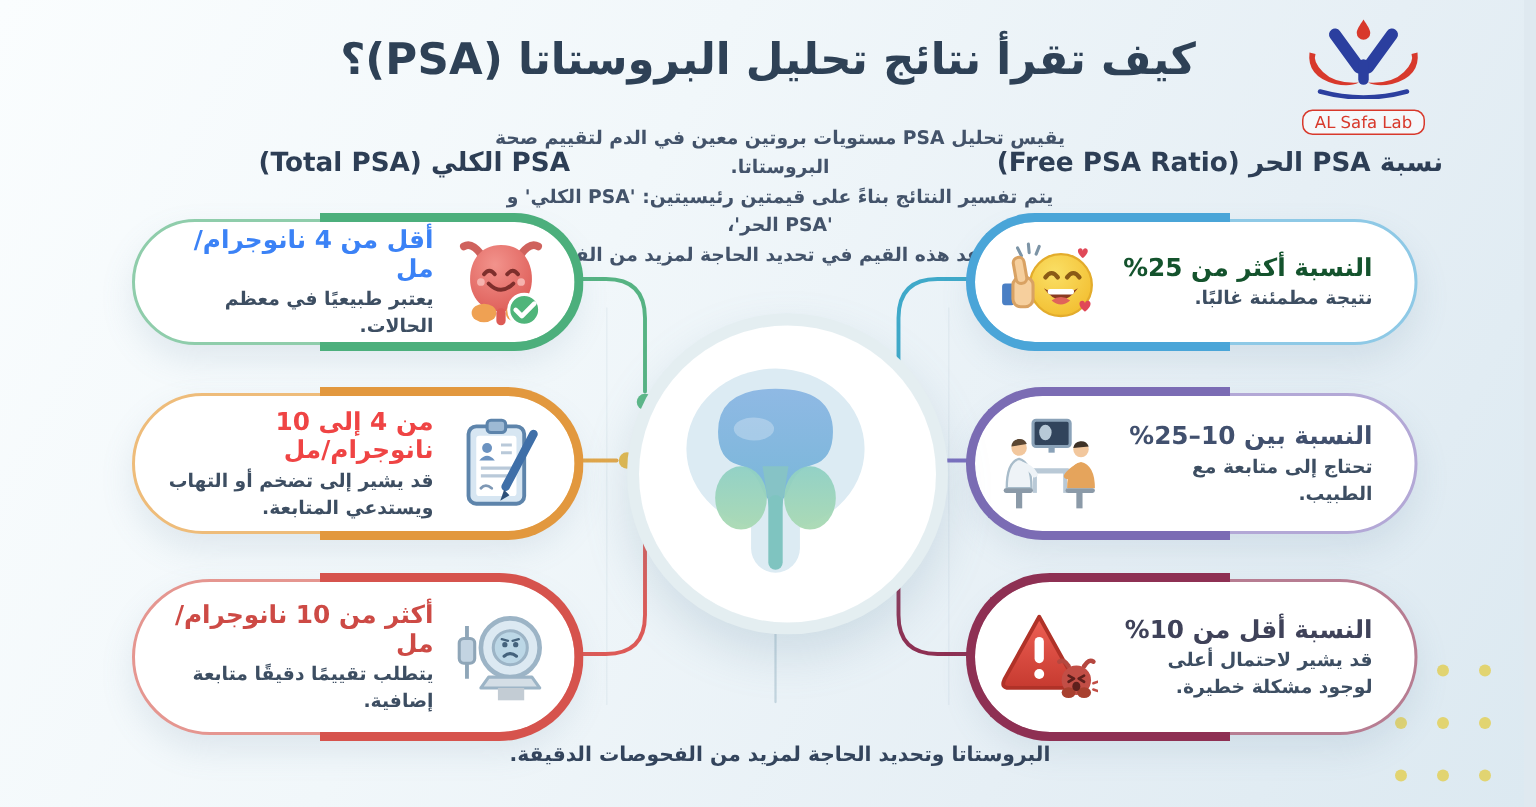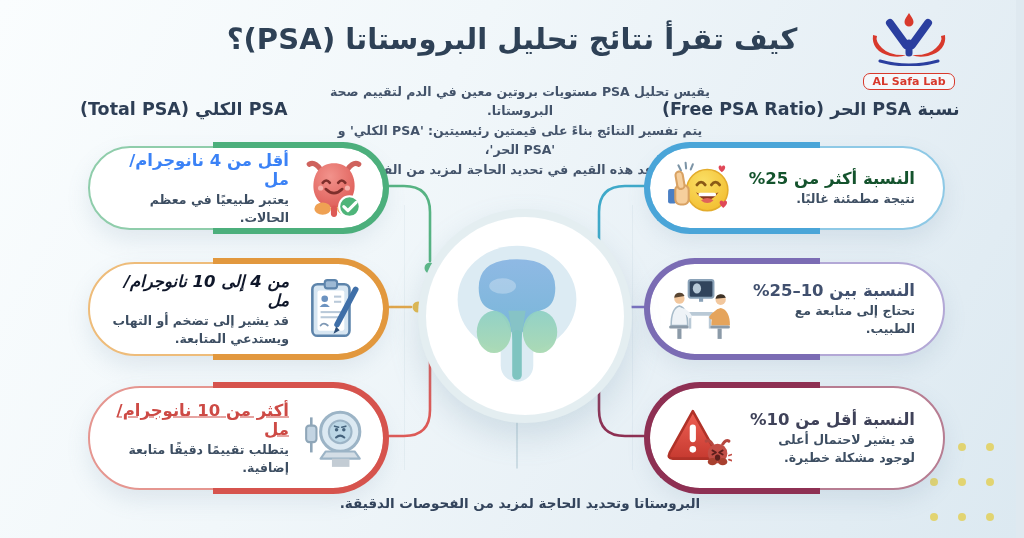--- a/index.html
+++ b/index.html
@@ -7,27 +7,27 @@
     position:relative;width:1016px;height:538px;overflow:hidden;
     font-family:"DejaVu Sans","Liberation Sans",sans-serif;
     background:linear-gradient(118deg,#fafdfe 0%,#f1f7fa 38%,#e6eff5 72%,#dce9f1 100%);
   }
   .faint-line{position:absolute;background:rgba(140,170,190,.10);width:1px;}
   
   .title{position:absolute;top:22px;left:0;width:1024px;text-align:center;
     font-size:29px;font-weight:800;color:#2e4156;letter-spacing:.2px;}
   .intro{position:absolute;top:82px;left:322px;width:396px;text-align:center;
     font-size:12.5px;font-weight:600;color:#43536a;line-height:1.55;}
-  .col-header{position:absolute;top:99px;width:300px;text-align:left;
+  .col-header{position:absolute;top:99px;width:300px;text-align:right;
     font-size:17.5px;font-weight:800;color:#2d3e55;}
   .col-header.left{left:80px;} .col-header.right{left:662px;}
   
   .logo{position:absolute;top:10px;left:853px;width:112px;text-align:center;}
   .logo-label{display:inline-block;margin-top:-3px;padding:1px 8px;border:1.5px solid #d8392c;
-    border-radius:7px;color:#d8392c;font-size:11px;font-weight:700;background:rgba(255,255,255,.55);}
+    border-radius:7px;color:#d8392c;font-size:11px;font-weight:400;background:rgba(255,255,255,.55);}
   
   .card{position:absolute;width:293px;background:#ffffff;border-radius:999px;
     border:2px solid var(--o);box-shadow:0 10px 22px rgba(110,145,170,.16);}
   .cap{position:absolute;top:-6px;bottom:-6px;width:58%;border:6px solid var(--c);pointer-events:none;}
   .card.left .cap{right:-6px;border-left:none;border-radius:0 999px 999px 0;}
   .card.right .cap{left:-6px;border-right:none;border-radius:999px 0 0 999px;}
   .card .icon{position:absolute;top:50%;transform:translateY(-50%);width:66px;height:66px;}
   .card.left .icon{right:16px;} .card.right .icon{left:16px;}
   .card .txt{position:absolute;top:50%;transform:translateY(-50%);}
   .card.left .txt{right:94px;left:16px;} .card.right .txt{left:94px;right:28px;}
@@ -175,21 +175,21 @@
             <line x1="32" y1="25" x2="39" y2="25"></line>
             <line x1="19" y1="35" x2="39" y2="35"></line>
             <line x1="19" y1="40" x2="39" y2="40"></line>
           </g>
         <path d="M19 48 q3 -3.5 7 0" stroke="#7e98b5" stroke-width="1.8" fill="none" stroke-linecap="round"></path>
         <path d="M53 13 L35 47" stroke="#3f6fa8" stroke-width="5.5" stroke-linecap="round"></path>
         <path d="M34 49 l-2.5 7 l6 -3.5 z" fill="#2d4f78"></path>
       </svg>
     </div>
     <div class="txt" dir="rtl">
-      <div class="card-title" style="color: #0f172a; font-style: italic;">من 4 إلى 10 نانوجرام/مل</div>
+      <div class="card-title" style="color: #ef4444;">من 4 إلى 10 نانوجرام/مل</div>
       <div class="card-desc">قد يشير إلى تضخم أو التهاب ويستدعي المتابعة.</div>
     </div>
   </div>
 
   <div class="card left" style="left: 88px; top: 386px; height: 100px; --c: #d6534d; --o: #e59690;">
     <div class="cap"></div>
     <div class="icon">
       <svg viewBox="0 0 64 64" width="66" height="66">
         <line x1="10" y1="12" x2="10" y2="46" stroke="#8fa6b8" stroke-width="2.5"></line>
         <rect x="5" y="20" width="10" height="16" rx="3" fill="#c3d4e2" stroke="#8fa6b8" stroke-width="2"></rect>
@@ -197,21 +197,21 @@
         <circle cx="38" cy="26" r="11" fill="#bcd7e6" stroke="#9cb4c6" stroke-width="2"></circle>
         <circle cx="34.5" cy="24" r="1.7" fill="#44627c"></circle>
           <circle cx="41.5" cy="24" r="1.7" fill="#44627c"></circle>
         <path d="M32.5 20.5 l4 1 M43.5 20.5 l-4 1" stroke="#44627c" stroke-width="1.5" stroke-linecap="round"></path>
         <path d="M34 31.5 q4 -3.5 8 0" stroke="#44627c" stroke-width="2" fill="none" stroke-linecap="round"></path>
         <path d="M24 45 h28 l5 7 h-38 z" fill="#d4dee6" stroke="#9cb4c6" stroke-width="2" stroke-linejoin="round"></path>
         <rect x="30" y="52" width="17" height="8" fill="#c3ccd4"></rect>
       </svg>
     </div>
     <div class="txt" dir="rtl">
-      <div class="card-title" style="color: rgb(205, 74, 69); text-decoration: underline;">أكثر من 10 نانوجرام/مل</div>
+      <div class="card-title" style="color: rgb(205, 74, 69);">أكثر من 10 نانوجرام/مل</div>
       <div class="card-desc">يتطلب تقييمًا دقيقًا متابعة إضافية.</div>
     </div>
   </div>
 
   <div class="card right" style="left: 648px; top: 146px; height: 80px; --c: #4aa5d8; --o: #8ec9e6;">
     <div class="cap"></div>
     <div class="icon">
       <svg viewBox="0 0 64 64" width="66" height="66">
         <defs>
             <radialGradient id="gY" cx="40%" cy="30%" r="80%">

